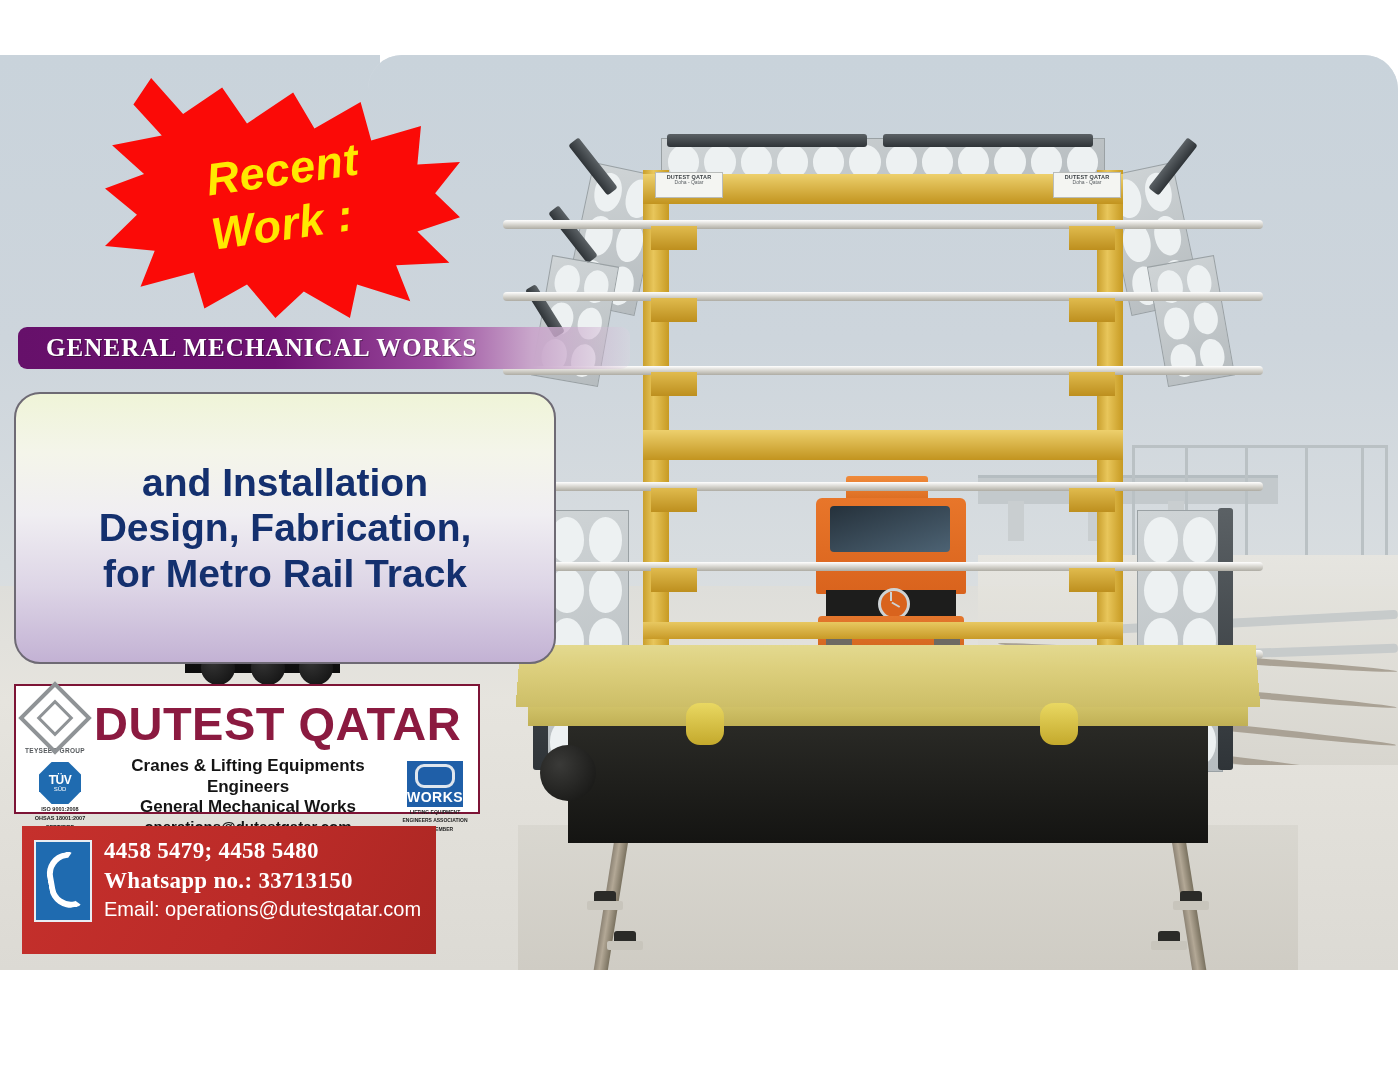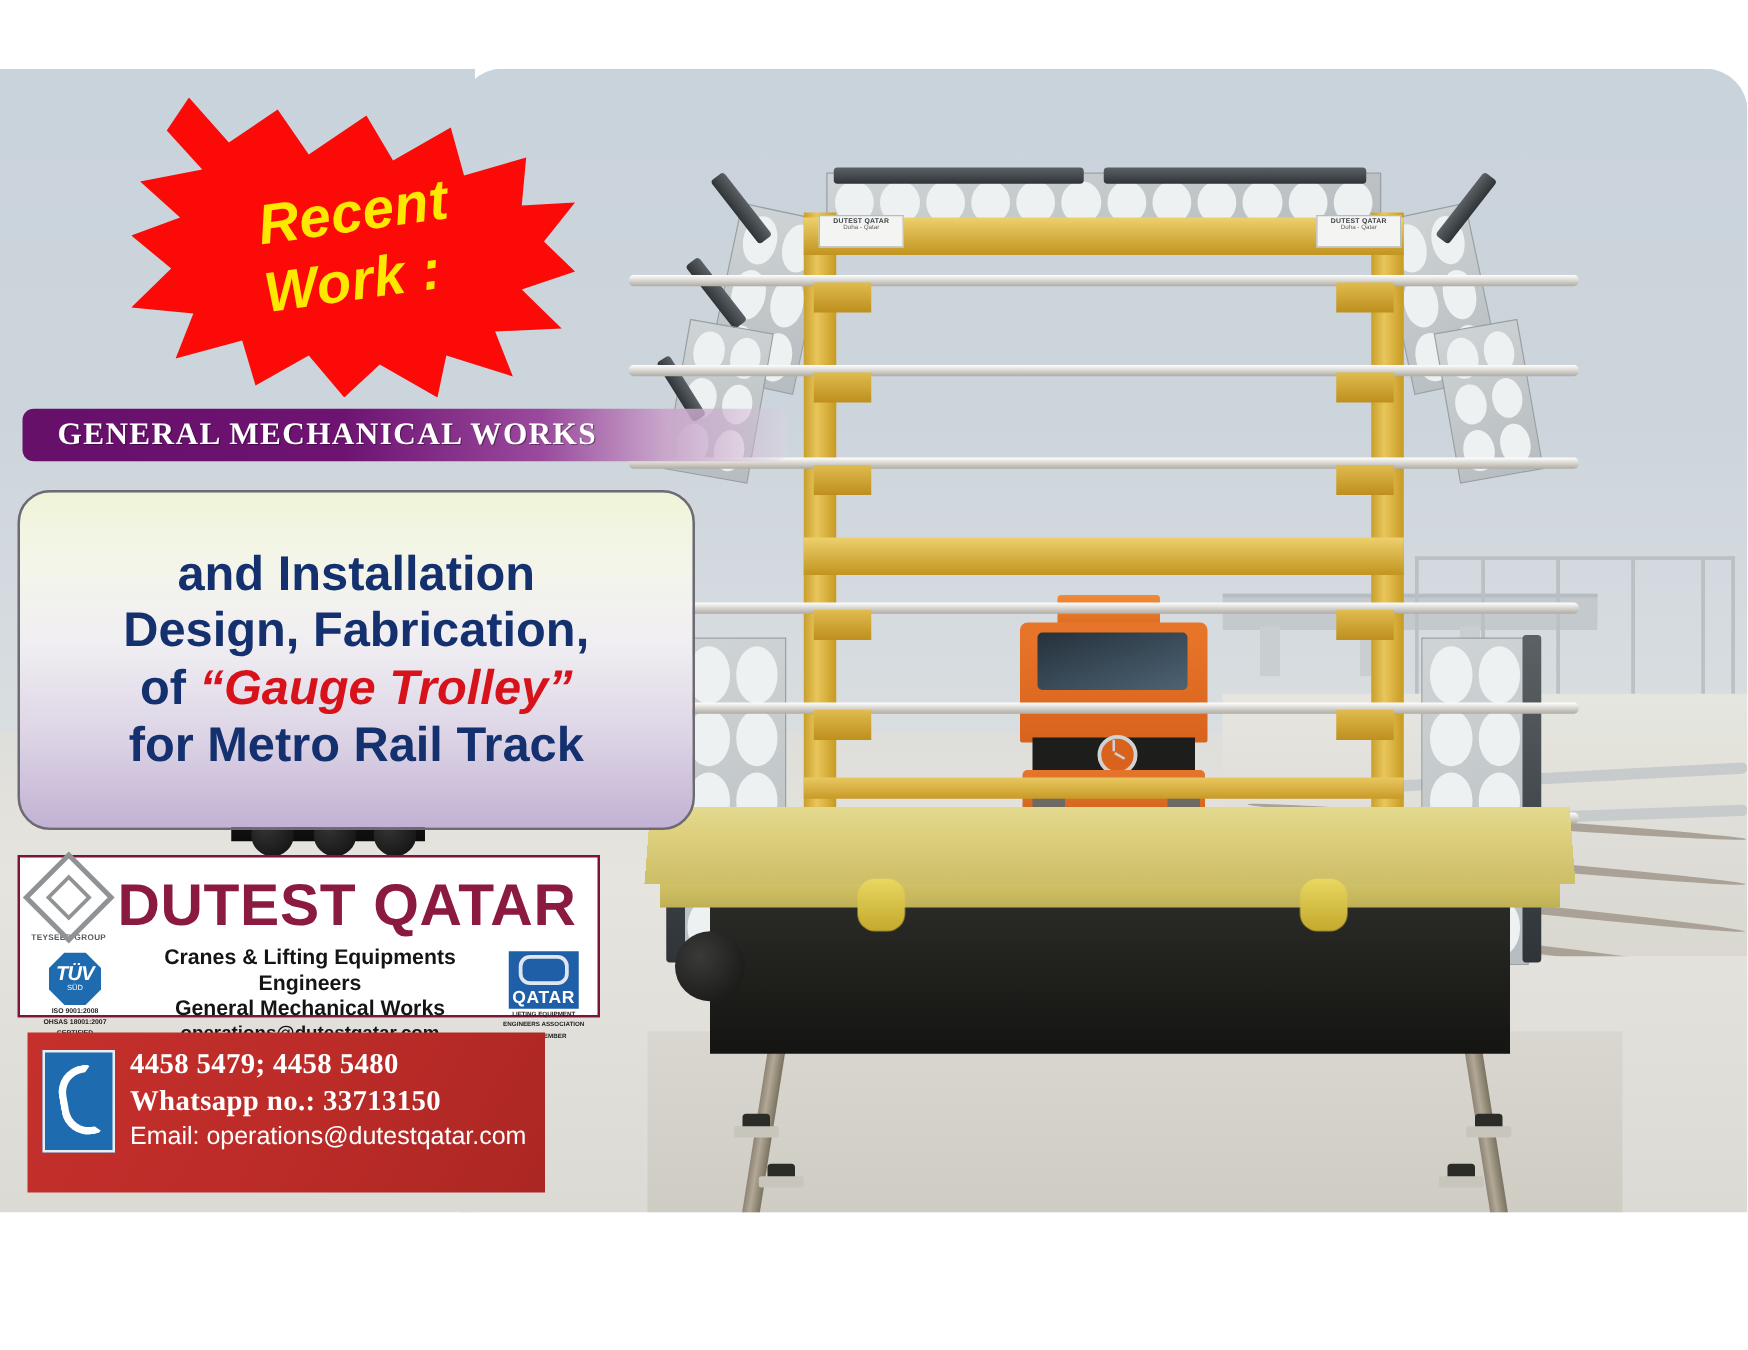--- a/index.html
+++ b/index.html
@@ -152,21 +152,21 @@
   .brand{font-family:"Liberation Sans",sans-serif;font-weight:bold;font-size:47px;
       color:#8b1a40;letter-spacing:.5px;line-height:1;flex:1;}
   .sub{text-align:center;font-weight:bold;color:#141414;line-height:1.22;flex:1;}
   .sub .l1{font-size:17px;}
   .sub .l2{font-size:17px;}
   .sub .l3{font-size:15px;}
   .tuv{flex:0 0 72px;text-align:center;}
   .tuv .oct{width:42px;height:42px;margin:0 auto;background:#1f6bb0;color:#fff;
       clip-path:polygon(30% 0,70% 0,100% 30%,100% 70%,70% 100%,30% 100%,0 70%,0 30%);
       display:flex;flex-direction:column;align-items:center;justify-content:center;}
-  .tuv .oct b{font-size:16px;line-height:1;letter-spacing:-.5px;font-style:italic;}
+  .tuv .oct b{font-size:12px;line-height:1;letter-spacing:-.5px;}
   .tuv .oct i{font-size:6px;font-style:normal;}
   .tuv small{display:block;font-size:5.5px;font-weight:bold;color:#222;line-height:1.25;margin-top:2px;}
   .leea{flex:0 0 70px;text-align:center;}
   .leea .bx{width:56px;height:46px;margin:0 auto;background:#1f5fa8;color:#fff;
       display:flex;flex-direction:column;align-items:center;justify-content:flex-end;padding-bottom:2px;box-sizing:border-box;}
   .leea .bx b{font-size:14px;letter-spacing:.5px;}
   .leea .chain{width:34px;height:18px;border:3px solid #dfe6ee;border-radius:9px;margin-bottom:1px;}
   .leea small{display:block;font-size:5px;font-weight:bold;color:#222;line-height:1.3;margin-top:2px;}
 
   .contact{position:absolute;left:22px;top:826px;width:414px;height:128px;
@@ -414,23 +414,20 @@
     <span>Work :</span>
   </div>
 
   <div class="banner">
     <span>GENERAL MECHANICAL WORKS</span>
   </div>
 
   <div class="headline">
     <div>and Installation</div>
     <div>Design, Fabrication,</div>
-    <div>
-      <span>of </span><span class="red">“Gauge Trolley”</span>
-    </div>
     <div>for Metro Rail Track</div>
   </div>
 
   <div class="logobox">
     <div class="logorow">
       <div class="teyseer">
         <div class="dia"></div>
         <small>TEYSEER GROUP</small>
       </div>
       <div class="brand">DUTEST QATAR</div>
@@ -446,21 +443,21 @@
         <small>CERTIFIED</small>
       </div>
       <div class="sub">
         <div class="l1">Cranes &amp; Lifting Equipments Engineers</div>
         <div class="l2">General Mechanical Works</div>
         <div class="l3">operations@dutestqatar.com</div>
       </div>
       <div class="leea">
         <div class="bx">
           <div class="chain"></div>
-          <b>QATAR</b>
+          <b>WORKS</b>
         </div>
         <small>LIFTING EQUIPMENT</small>
         <small>ENGINEERS ASSOCIATION</small>
         <small>FULL MEMBER</small>
       </div>
     </div>
   </div>
 
   <div class="contact">
     <div class="phoneicon">

